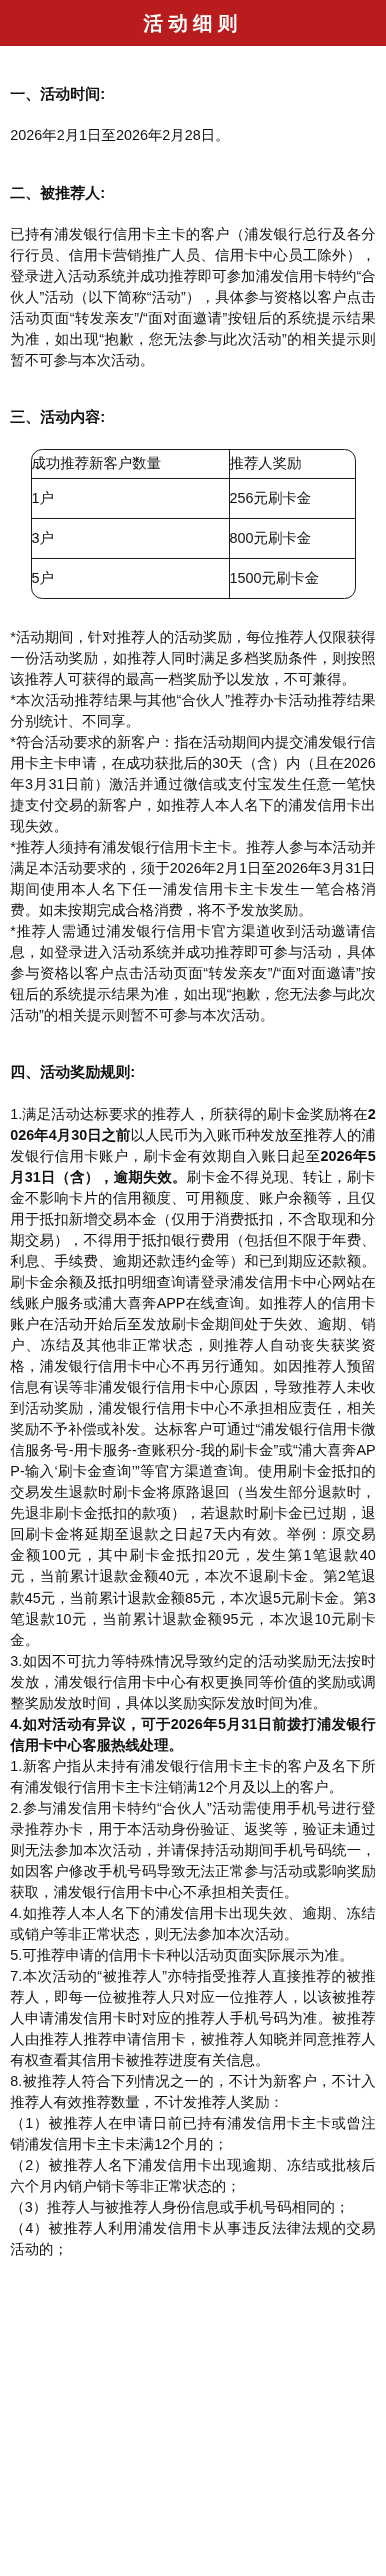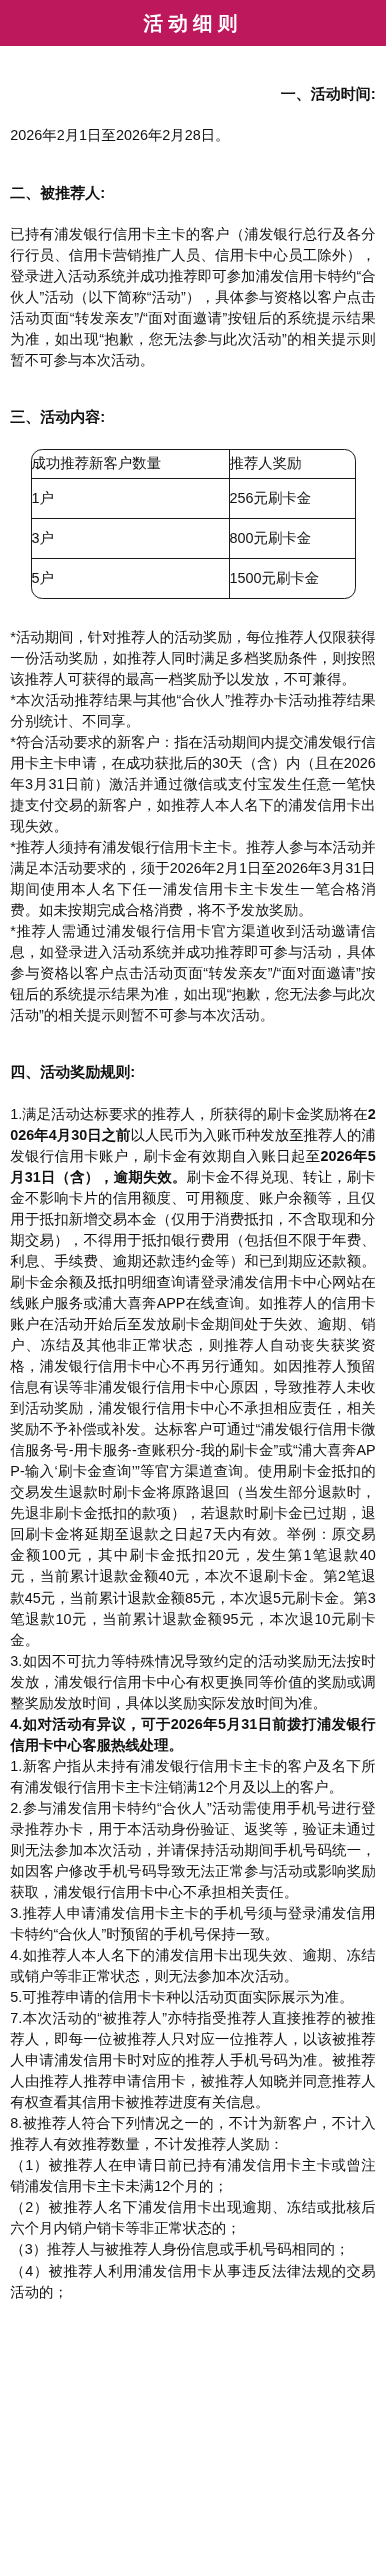--- a/index.html
+++ b/index.html
@@ -2,35 +2,35 @@
 <html lang="zh" style="font-size:8.2px"><head>
 <meta charset="utf-8">
 <style>
   html,body{margin:0;padding:0;}
   body{
     width:386px;background:#ffffff;color:#111111;
     font-family:"Liberation Sans","DejaVu Sans",sans-serif;
   }
   .page{width:386px;height:3721px;overflow:hidden;background:#ffffff;}
   .header{
-    height:46px;background:#be185d;
+    height:46px;background:#b91c1c;
     display:flex;align-items:center;justify-content:center;
   }
   .header-title{
     color:#ffffff;font-size:19.6px;font-weight:bold;letter-spacing:5.2px;
   }
   .content{
     padding:0 10.3px 0 10.3px;
     font-size:14.4px;line-height:1.46;text-align:justify;
     word-break:break-all;
   }
   .h2{
     font-size:15px;font-weight:bold;margin:35px 0 20.6px 0;text-align:left;
   }
-  .h2.first{margin-top:37px;text-align:right;}
+  .h2.first{margin-top:37px;}
   .para{margin:0;}
   .bold{font-weight:bold;}
   .reward-table{
     width:325px;margin:20.6px auto 28px auto;
     border:1.5px solid #1a1a1a;border-radius:11.3px;
     border-collapse:separate;border-spacing:0;
     font-size:14.4px;table-layout:fixed;
   }
   .reward-table th{
     font-weight:normal;height:28px;padding:0;vertical-align:middle;
@@ -95,21 +95,20 @@
       </div>
 
     <div class="h2">四、活动奖励规则:</div>
     <p class="para"><span>1.满足活动达标要求的推荐人，所获得的刷卡金奖励将在</span><span class="bold">2026年4月30日之前</span><span>以人民币为入账币种发放至推荐人的浦发银行信用卡账户，刷卡金有效期自入账日起至</span><span class="bold">2026年5月31日（含），逾期失效。</span><span>刷卡金不得兑现、转让，刷卡金不影响卡片的信用额度、可用额度、账户余额等，且仅用于抵扣新增交易本金（仅用于消费抵扣，不含取现和分期交易），不得用于抵扣银行费用（包括但不限于年费、利息、手续费、逾期还款违约金等）和已到期应还款额。刷卡金余额及抵扣明细查询请登录浦发信用卡中心网站在线账户服务或浦大喜奔APP在线查询。如推荐人的信用卡账户在活动开始后至发放刷卡金期间处于失效、逾期、销户、冻结及其他非正常状态，则推荐人自动丧失获奖资格，浦发银行信用卡中心不再另行通知。如因推荐人预留信息有误等非浦发银行信用卡中心原因，导致推荐人未收到活动奖励，浦发银行信用卡中心不承担相应责任，相关奖励不予补偿或补发。达标客户可通过“浦发银行信用卡微信服务号-用卡服务-查账积分-我的刷卡金”或“浦大喜奔APP-输入‘刷卡金查询’”等官方渠道查询。使用刷卡金抵扣的交易发生退款时刷卡金将原路退回（当发生部分退款时，先退非刷卡金抵扣的款项），若退款时刷卡金已过期，退回刷卡金将延期至退款之日起7天内有效。举例：原交易金额100元，其中刷卡金抵扣20元，发生第1笔退款40元，当前累计退款金额40元，本次不退刷卡金。第2笔退款45元，当前累计退款金额85元，本次退5元刷卡金。第3笔退款10元，当前累计退款金额95元，本次退10元刷卡金。</span></p>
     <p class="para">3.如因不可抗力等特殊情况导致约定的活动奖励无法按时发放，浦发银行信用卡中心有权更换同等价值的奖励或调整奖励发放时间，具体以奖励实际发放时间为准。</p>
     <p class="para bold">4.如对活动有异议，可于2026年5月31日前拨打浦发银行信用卡中心客服热线处理。</p>
 
     <div>
         <p class="para">1.新客户指从未持有浦发银行信用卡主卡的客户及名下所有浦发银行信用卡主卡注销满12个月及以上的客户。</p>
         <p class="para">2.参与浦发信用卡特约“合伙人”活动需使用手机号进行登录推荐办卡，用于本活动身份验证、返奖等，验证未通过则无法参加本次活动，并请保持活动期间手机号码统一，如因客户修改手机号码导致无法正常参与活动或影响奖励获取，浦发银行信用卡中心不承担相关责任。</p>
-        <p class="para">3.推荐人申请浦发信用卡主卡的手机号须与登录浦发信用卡特约“合伙人”时预留的手机号保持一致。</p>
         <p class="para">4.如推荐人本人名下的浦发信用卡出现失效、逾期、冻结或销户等非正常状态，则无法参加本次活动。</p>
         <p class="para">5.可推荐申请的信用卡卡种以活动页面实际展示为准。</p>
         <p class="para">7.本次活动的“被推荐人”亦特指受推荐人直接推荐的被推荐人，即每一位被推荐人只对应一位推荐人，以该被推荐人申请浦发信用卡时对应的推荐人手机号码为准。被推荐人由推荐人推荐申请信用卡，被推荐人知晓并同意推荐人有权查看其信用卡被推荐进度有关信息。</p>
         <p class="para">8.被推荐人符合下列情况之一的，不计为新客户，不计入推荐人有效推荐数量，不计发推荐人奖励：</p>
         <p class="para">（1）被推荐人在申请日前已持有浦发信用卡主卡或曾注销浦发信用卡主卡未满12个月的；</p>
         <p class="para">（2）被推荐人名下浦发信用卡出现逾期、冻结或批核后六个月内销户销卡等非正常状态的；</p>
         <p class="para">（3）推荐人与被推荐人身份信息或手机号码相同的；</p>
         <p class="para">（4）被推荐人利用浦发信用卡从事违反法律法规的交易活动的；</p>
       </div>
 

